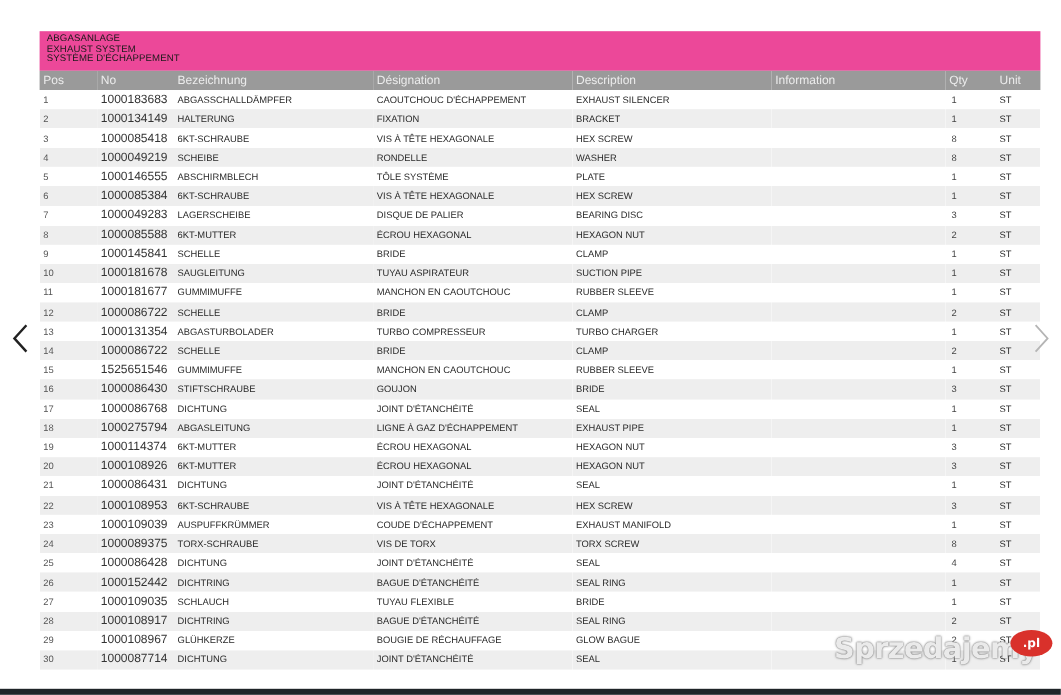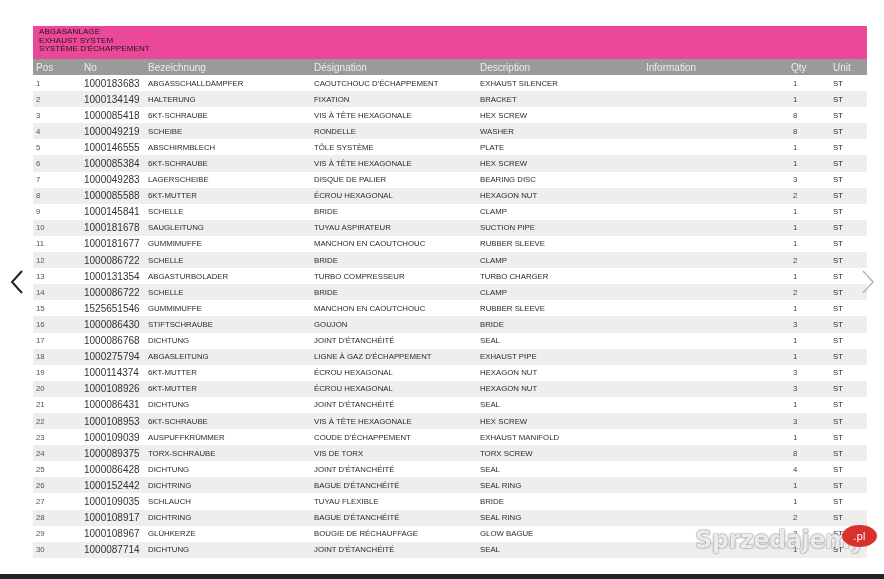--- a/index.html
+++ b/index.html
@@ -37,21 +37,21 @@
     .nav-prev { left:5px; top:262px; }
     .nav-next { left:856px; top:262px; }
     .watermark {
       position:absolute; left:695px; top:526px; font-size:24px; font-weight:bold;
       color:rgba(255,255,255,0.85); letter-spacing:-0.5px;
       text-shadow:0 0 2px rgba(120,120,120,0.9), 0 0 1px rgba(90,90,90,0.9);
       font-family:"DejaVu Sans", sans-serif;
     }
     .wm-badge {
       position:absolute; left:842px; top:525px; width:35px; height:22px; border-radius:50%;
-      background:#d9312b; color:#fff; font-size:10px; font-weight:normal;
+      background:#d9312b; color:#fff; font-size:10px; font-weight:bold;
       display:flex; align-items:center; justify-content:center;
       font-family:"DejaVu Sans", sans-serif;
     }
   </style>
 </head>
 <body>
 
 <div class="viewer">
   <div class="doc">
     <div class="section-header">

